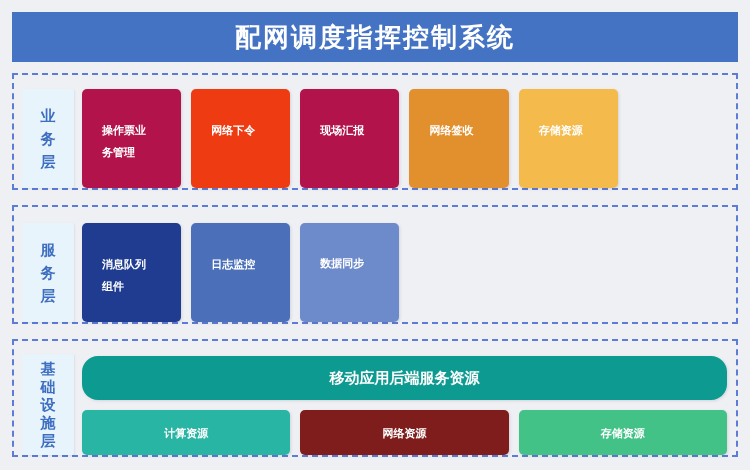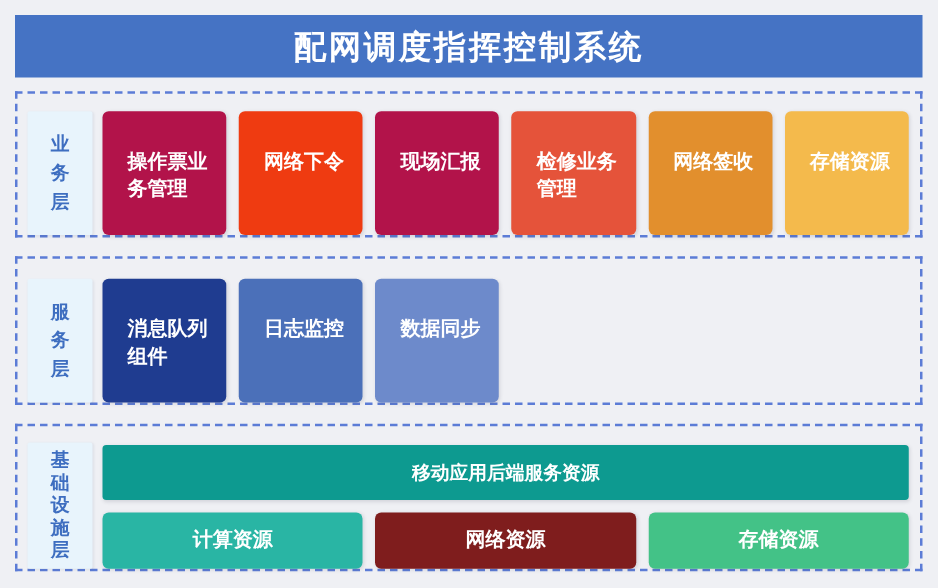--- a/index.html
+++ b/index.html
@@ -64,36 +64,36 @@
     display: flex;
     gap: 10px;
   }
   .box {
     box-sizing: border-box;
     height: 99px;
     width: calc((100% - 50px) / 6);
     flex: 0 0 auto;
     border-radius: 5px;
     color: #FFFFFF;
-    font-size: 16px;
+    font-size: 11px;
     font-weight: bold;
     line-height: 22px;
     padding: 30px 12px 0 20px;
     white-space: pre-line;
     box-shadow: 1px 1px 3px rgba(60,60,80,0.15);
   }
   .infra-col {
     flex: 1;
     display: flex;
     flex-direction: column;
     gap: 10px;
   }
   .wide-box {
     height: 44px;
-    border-radius: 3px;
+    border-radius: 16px;
     color: #FFFFFF;
     font-size: 15px;
     font-weight: bold;
     display: flex;
     align-items: center;
     justify-content: center;
     box-shadow: 1px 1px 3px rgba(60,60,80,0.15);
   }
   .infra-row {
     display: flex;
@@ -117,22 +117,20 @@
 
 <div class="layer-section s1">
   <div class="layer-label">
     <span class="vtext">业务层</span>
   </div>
   <div class="boxes">
     <div class="box" style="background: rgb(178, 19, 74);">操作票业
 务管理</div>
     <div class="box" style="background: rgb(239, 59, 17);">网络下令</div>
     <div class="box" style="background: rgb(178, 19, 74);">现场汇报</div>
-    <div class="box" style="background: rgb(229, 83, 58);">检修业务
-管理</div>
     <div class="box" style="background: rgb(226, 143, 45);">网络签收</div>
     <div class="box" style="background: rgb(244, 186, 76);">存储资源</div>
   </div>
 </div>
 
 <div class="layer-section s2">
   <div class="layer-label">
     <span class="vtext">服务层</span>
   </div>
   <div class="boxes">

